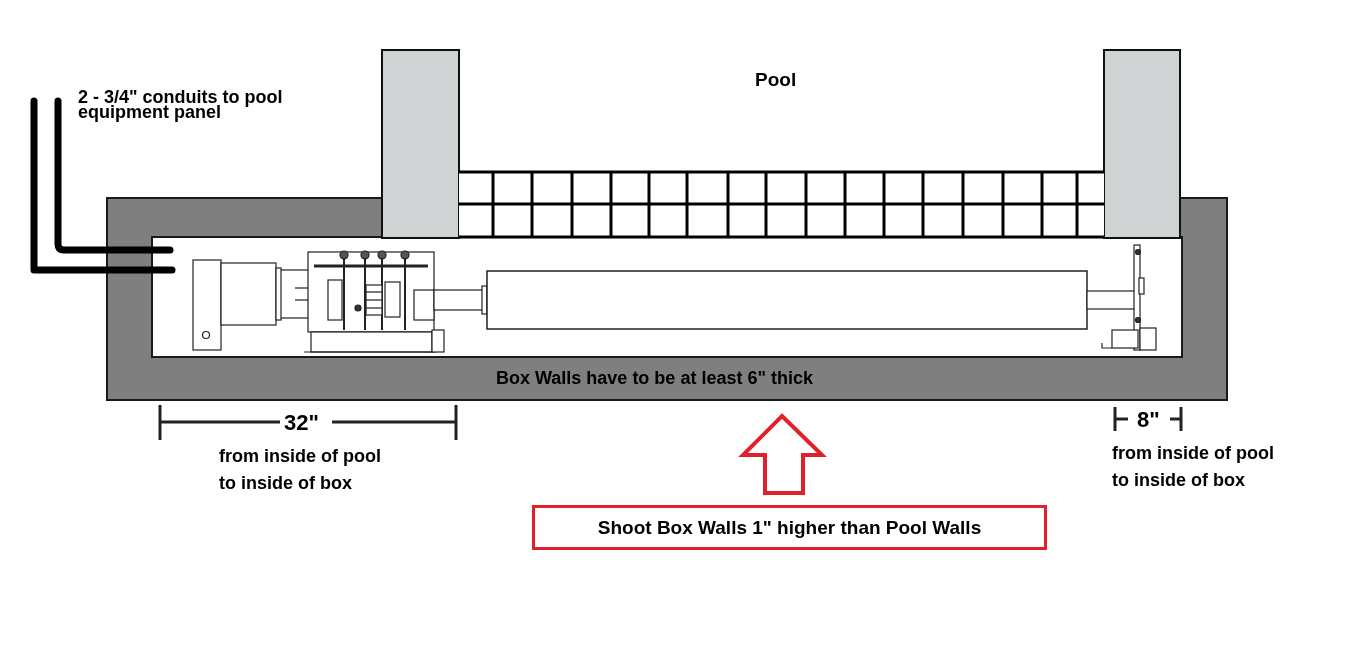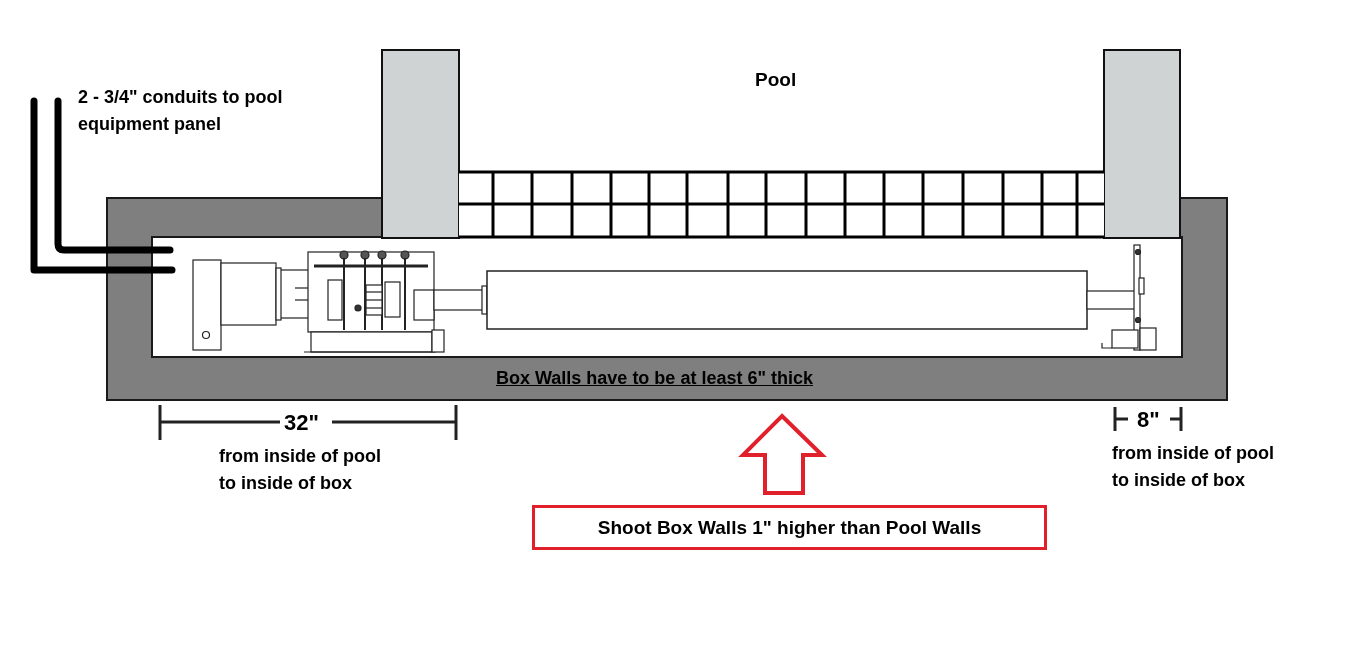--- a/index.html
+++ b/index.html
@@ -118,23 +118,23 @@
     <line x1="1170" y1="419" x2="1181" y2="419"></line>
     <line x1="1181" y1="407" x2="1181" y2="431"></line>
   </g>
 
   <path d="M782 416 L822 455 L803 455 L803 493 L765 493 L765 455 L743 455 Z" fill="#fff" stroke="#e0202a" stroke-width="4" stroke-linejoin="miter"></path>
 </svg>
 
 <div class="label" style="left:755px; top:69px; font-size:19px;">Pool</div>
 
 <div class="label" style="left:78px; top:87px; font-size:18px;">2 - 3/4" conduits to pool</div>
-<div class="label" style="left:78px; top:114px; font-size:18px;text-align:center;">equipment panel</div>
+<div class="label" style="left:78px; top:102px; font-size:18px;text-align:center;">equipment panel</div>
 
-<div class="label" style="left:496px; top:368px; font-size:18px;text-decoration:underline;">Box Walls have to be at least 6" thick</div>
+<div class="label" style="left:496px; top:368px; font-size:18px;">Box Walls have to be at least 6" thick</div>
 
 <div class="label" style="left:284px; top:410px; font-size:22px;">32"</div>
 <div class="label" style="left:219px; top:446px; font-size:18px;">from inside of pool</div>
 <div class="label" style="left:219px; top:473px; font-size:18px;">to inside of box</div>
 
 <div class="label" style="left:1137px; top:407px; font-size:22px;">8"</div>
 <div class="label" style="left:1112px; top:443px; font-size:18px;">from inside of pool</div>
 <div class="label" style="left:1112px; top:470px; font-size:18px;">to inside of box</div>
 
 <div class="callout-box" style="left:532px; top:505px; width:515px; height:45px;">

